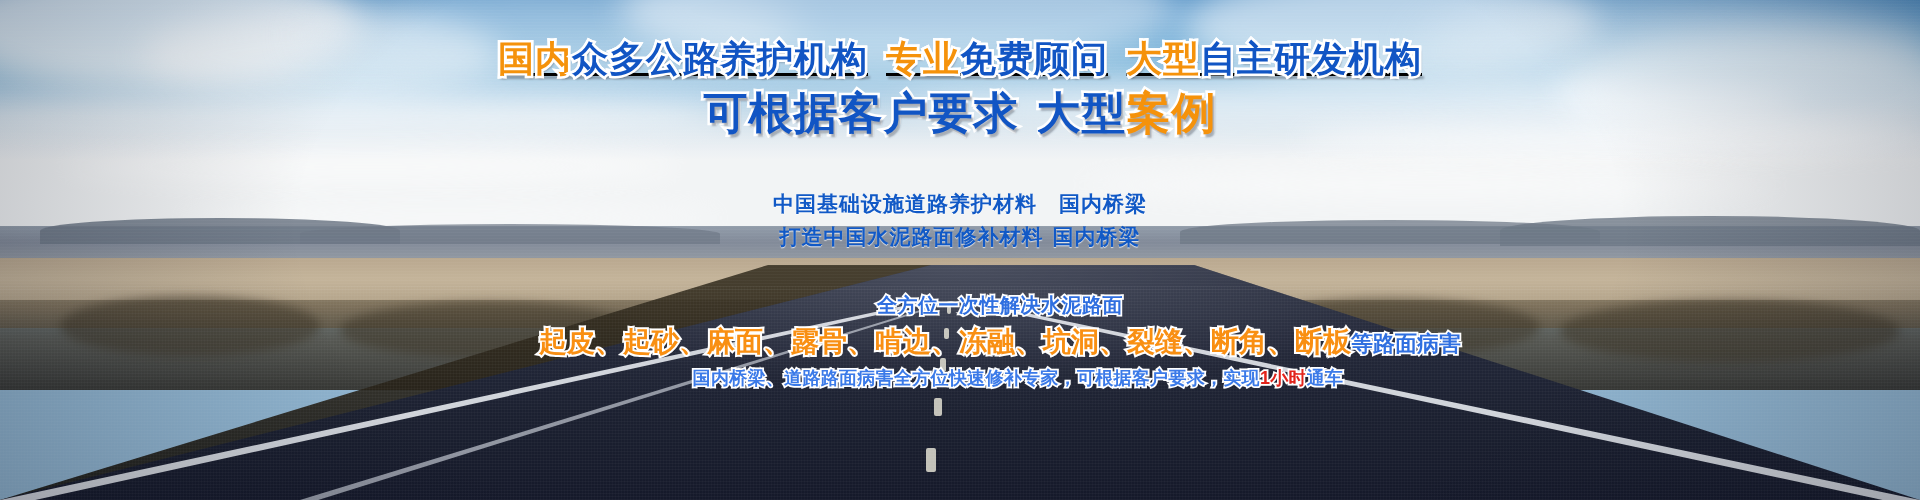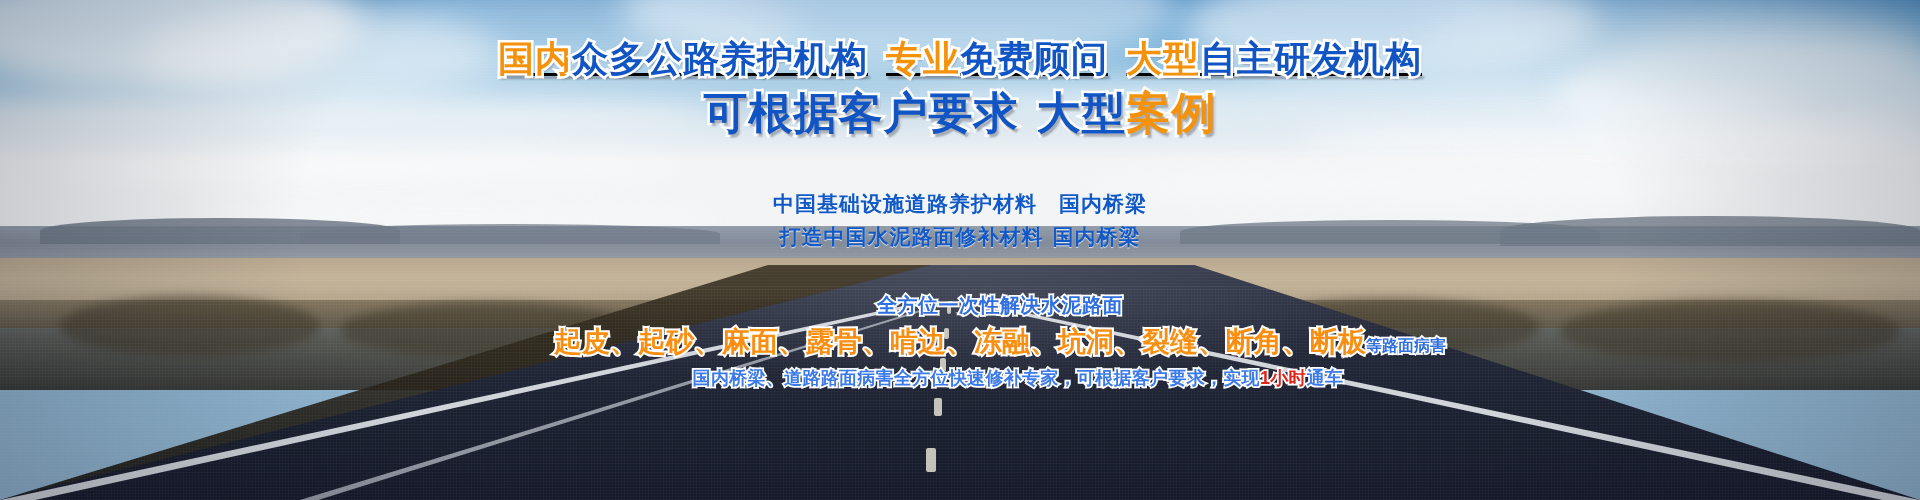--- a/index.html
+++ b/index.html
@@ -132,21 +132,21 @@
     font-size:20px;color:#2f6fe0;letter-spacing:.5px;
     -webkit-text-stroke:3.5px #ffffff;paint-order:stroke fill;
   }
   .bl2{
     font-size:28px;margin-top:4px;letter-spacing:0px;
   }
   .bl2 .orange{
     color:#f98f12;-webkit-text-stroke:4px #ffffff;paint-order:stroke fill;
   }
   .bl2 .blue{
-    color:#2f6fe0;font-size:16px;-webkit-text-stroke:3.5px #ffffff;paint-order:stroke fill;
+    color:#2f6fe0;font-size:22px;-webkit-text-stroke:3.5px #ffffff;paint-order:stroke fill;
   }
   .bl3{
     font-size:18px;margin-top:5px;color:#3b7ae8;letter-spacing:.3px;
     -webkit-text-stroke:3.5px #ffffff;paint-order:stroke fill;margin-left:36px;
   }
   .bl3 .red{color:#e2231a;-webkit-text-stroke:3.5px #ffffff;paint-order:stroke fill;}
 </style>
 </head>
 <body>
 

